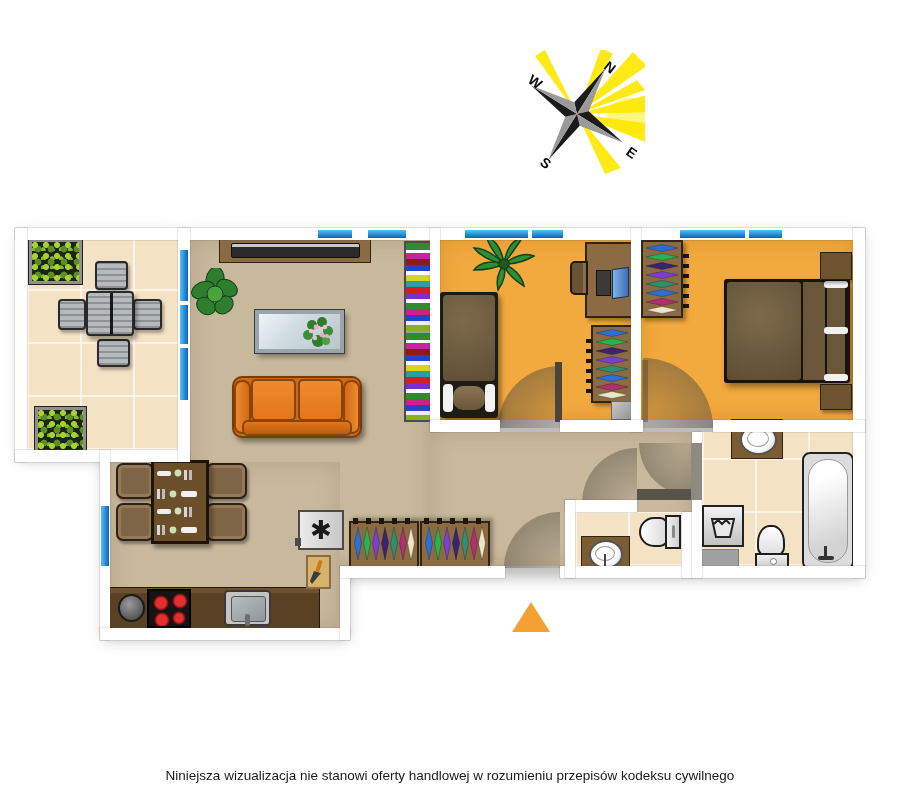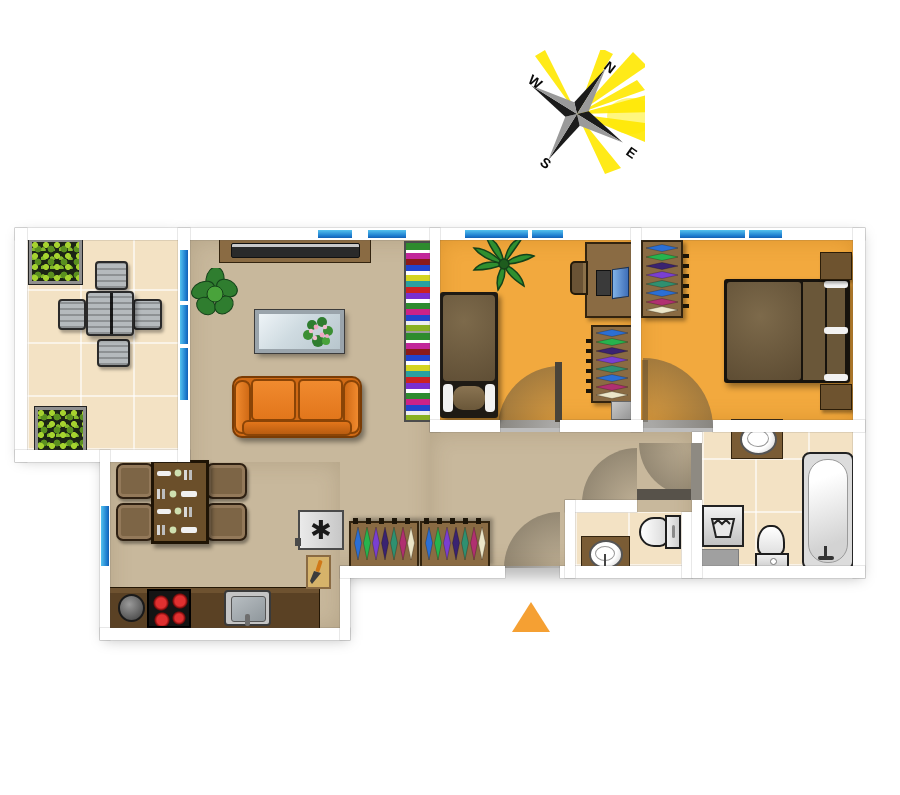--- a/index.html
+++ b/index.html
@@ -363,13 +363,14 @@
   <div class="tick" style="left:528px;top:230px;width:4px;height:8px;"></div>
   <div class="win" style="left:680px;top:230px;width:102px;height:8px;"></div>
   <div class="tick" style="left:745px;top:230px;width:4px;height:8px;"></div>
   <div class="win winv" style="left:180px;top:250px;width:8px;height:150px;"></div>
   <div class="tick" style="left:180px;top:301px;width:8px;height:4px;"></div>
   <div class="tick" style="left:180px;top:344px;width:8px;height:4px;"></div>
   <div class="win winv" style="left:101px;top:506px;width:8px;height:60px;"></div>
 
   <div class="tri" style="left:512px;top:602px;"></div>
 
+  <div class="caption" style="top:768px;">Niniejsza wizualizacja nie stanowi oferty handlowej w rozumieniu przepisów kodeksu cywilnego</div>
 </div>
 
 </body></html>

